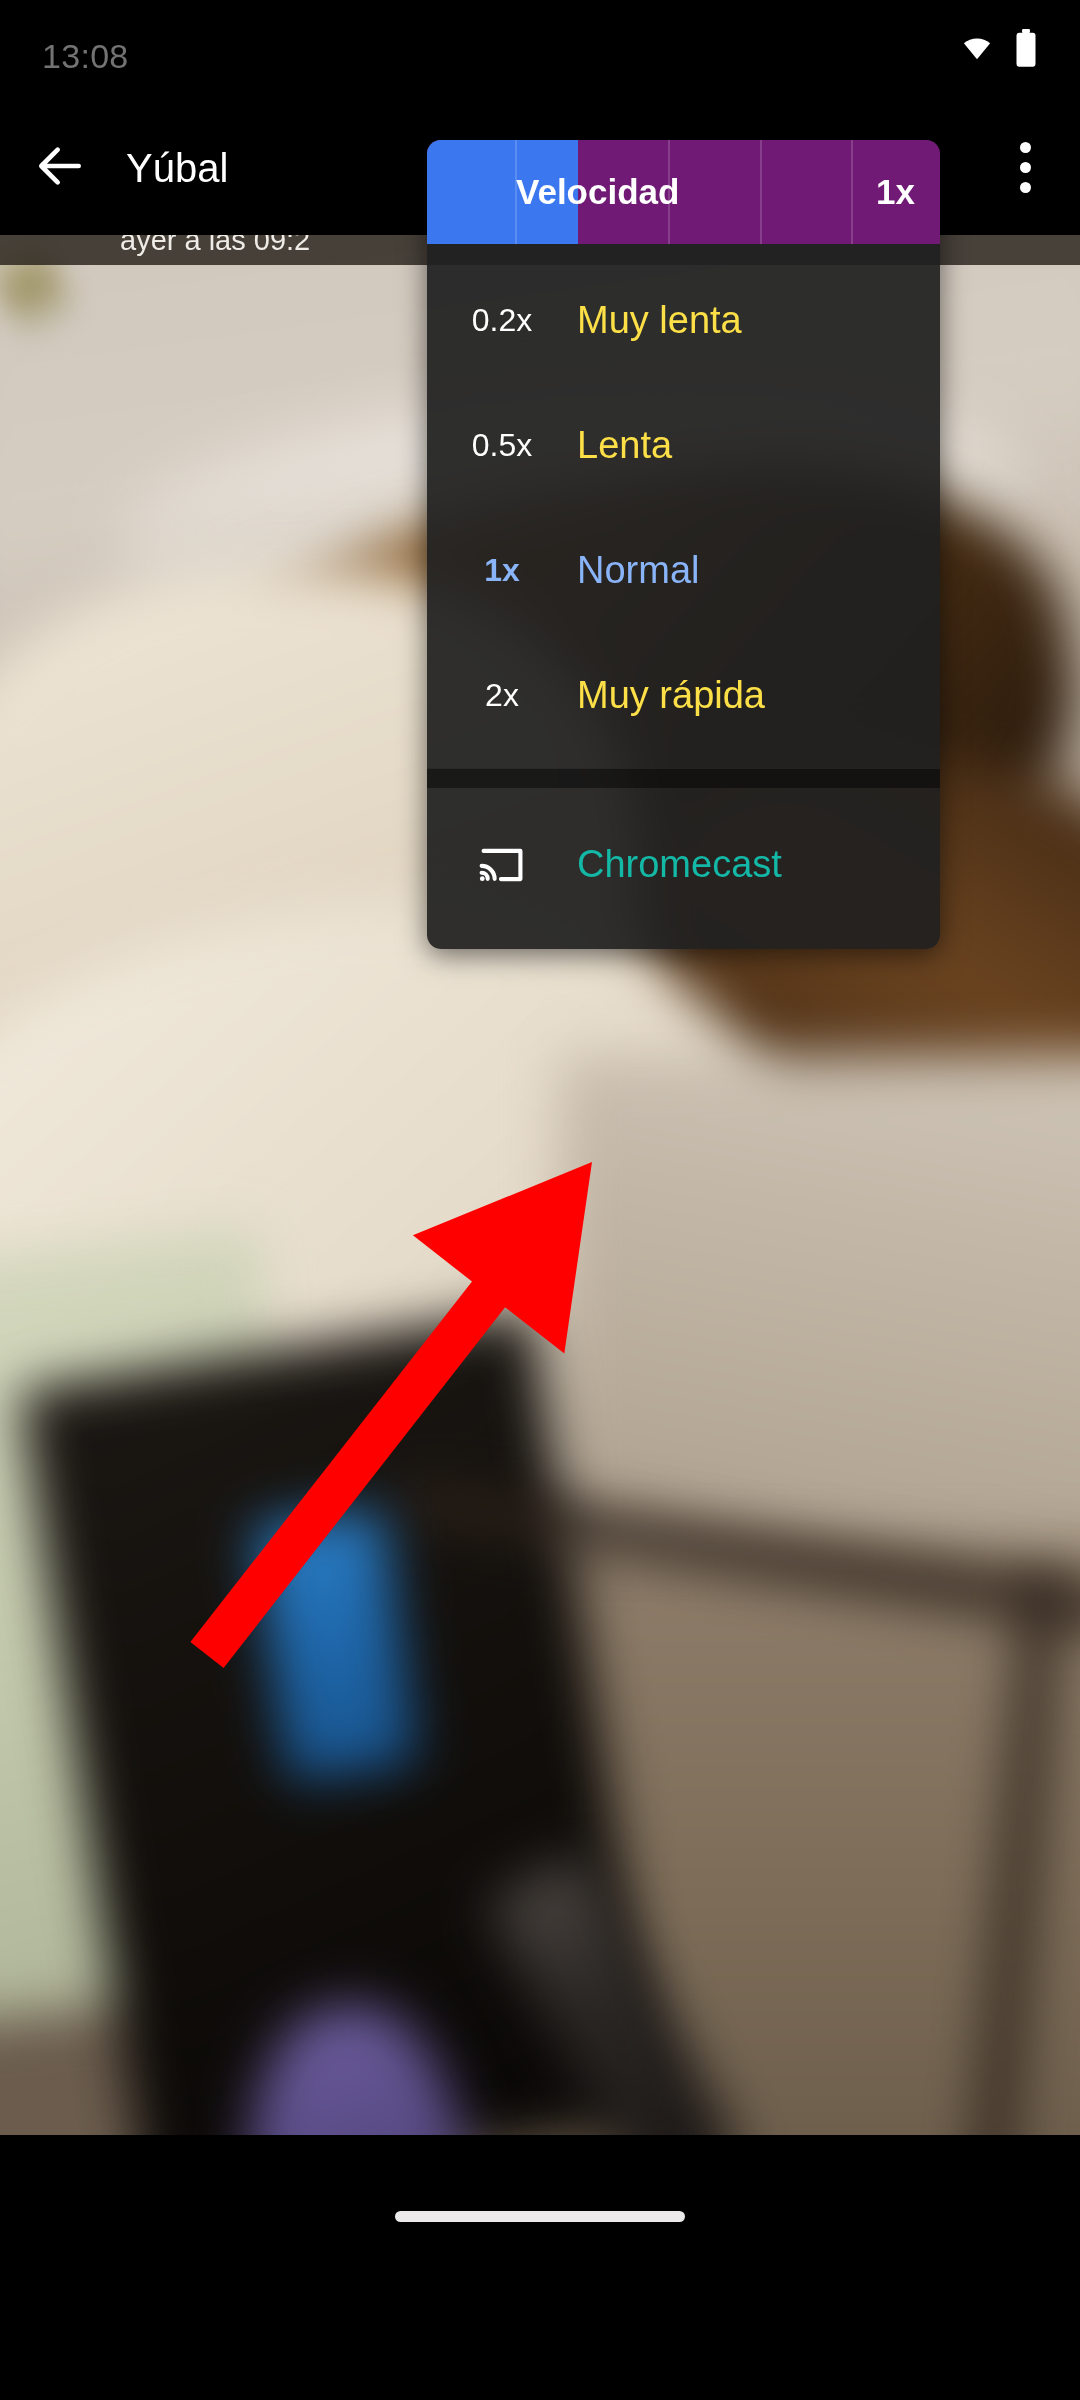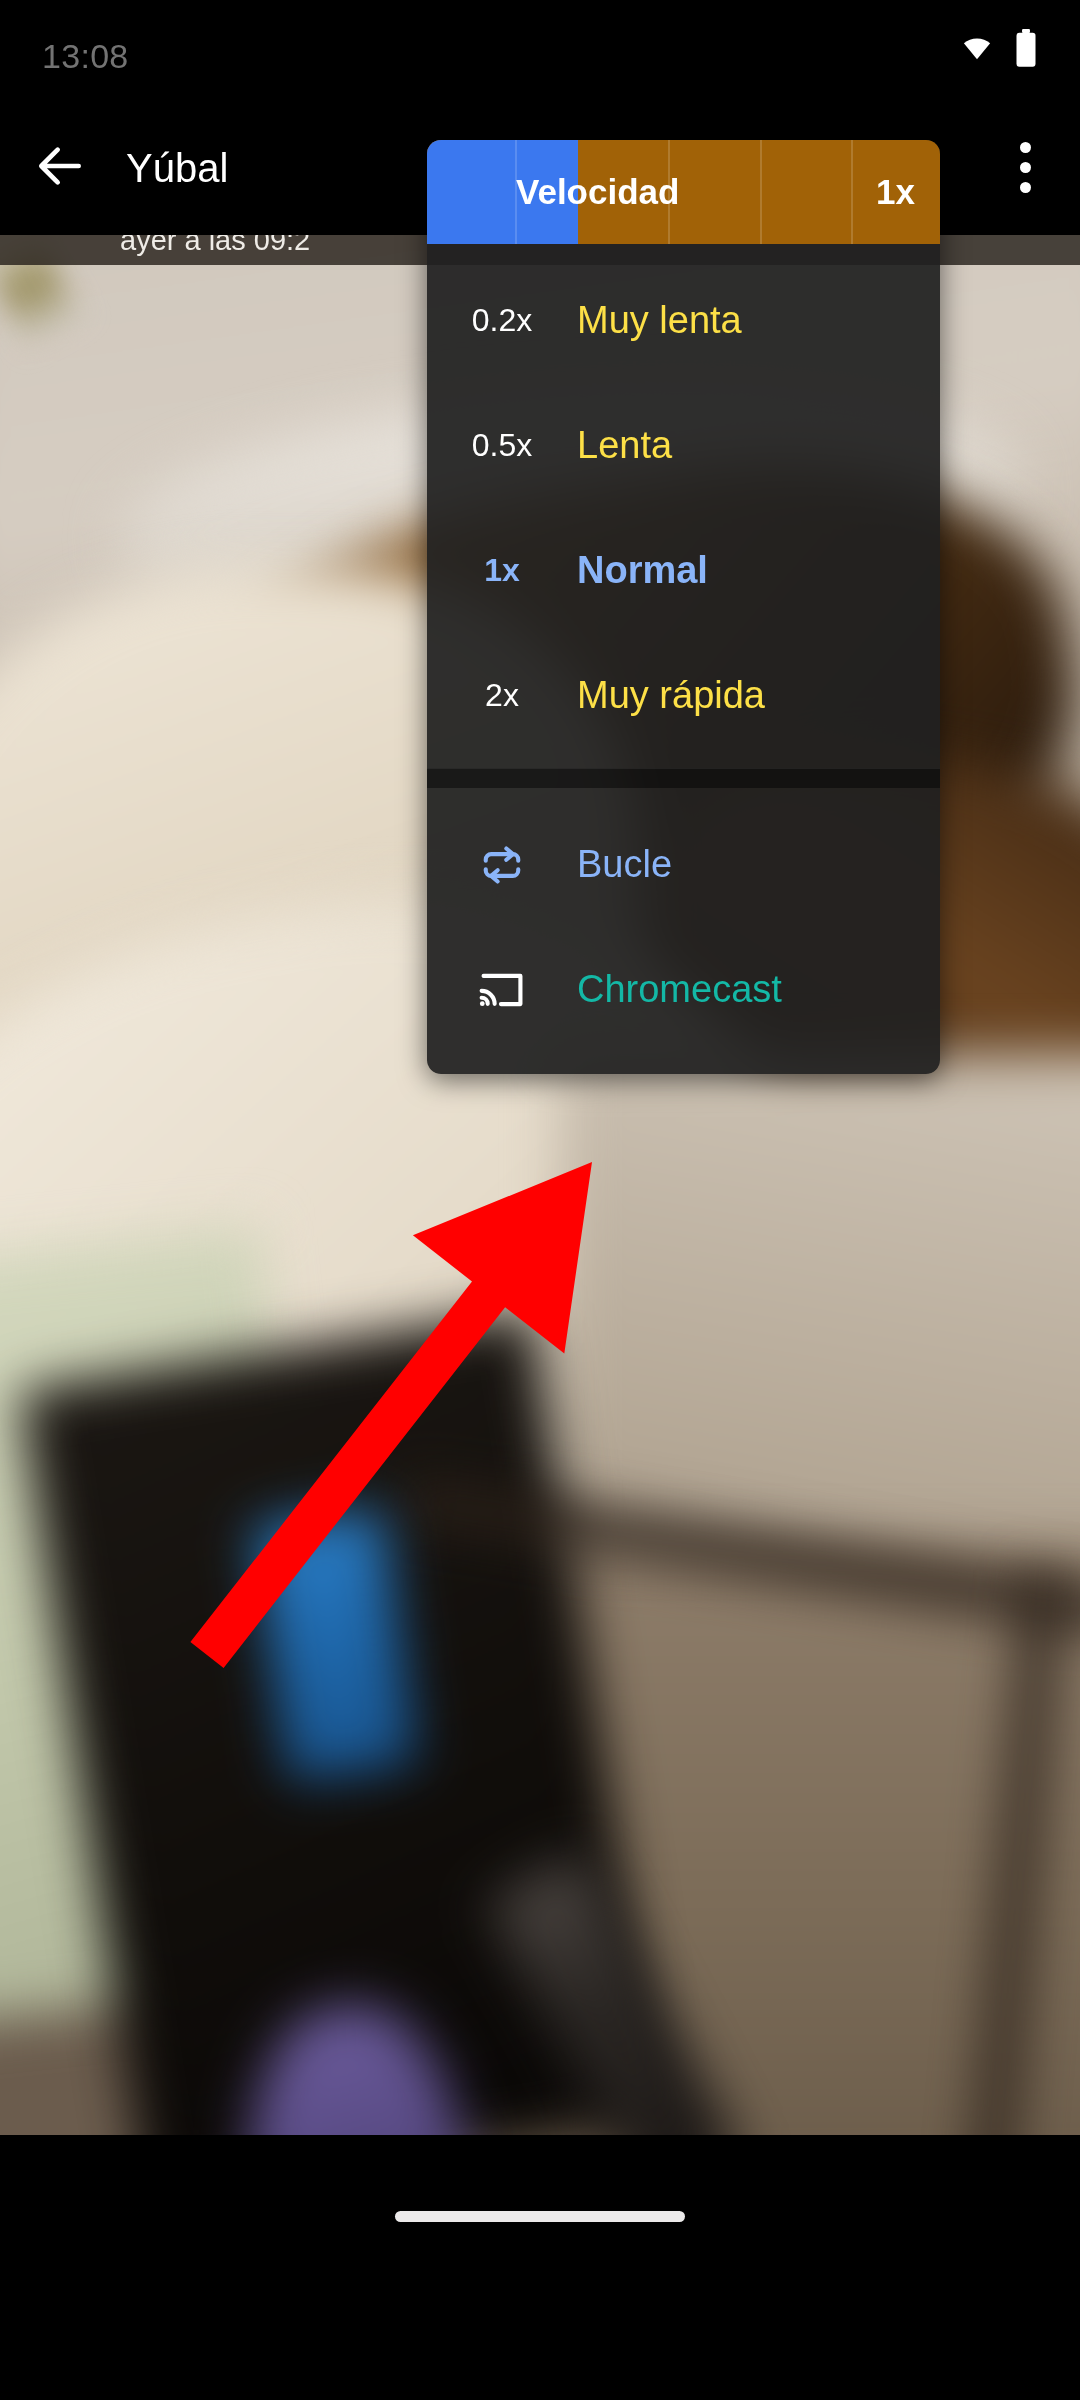--- a/index.html
+++ b/index.html
@@ -174,21 +174,21 @@
     background: rgba(32,32,32,.93);
     border-radius: 14px;
     z-index: 60;
     overflow: hidden;
     box-shadow: 0 6px 28px rgba(0,0,0,.55);
   }
   #menu-header {
     position: relative;
     height: 104px;
     display: flex; align-items: center;
-    background: #a16207;
+    background: #701a75;
   }
   #header-highlight {
     position: absolute; left: 0; top: 0;
     width: 151px; height: 104px;
     background: #3b78ef;
   }
   .hdr-sep {
     position: absolute; top: 0; width: 2px; height: 104px;
     background: rgba(255,255,255,.16);
   }
@@ -369,48 +369,35 @@
         <div class="row-label">Muy lenta</div>
       </div>
 
       <div class="menu-row">
         <div class="row-rate">0.5x</div>
         <div class="row-label">Lenta</div>
       </div>
 
       <div class="menu-row selected">
         <div class="row-rate" style="color: rgb(138, 180, 248);">1x</div>
-        <div class="row-label" style="color: rgb(138, 180, 248); font-weight: bold;">Normal</div>
+        <div class="row-label" style="color: rgb(138, 180, 248);">Normal</div>
       </div>
 
 
       <div class="menu-row">
         <div class="row-rate">2x</div>
         <div class="row-label">Muy rápida</div>
       </div>
 
     </div>
 
     <div id="menu-divider"></div>
 
     <div id="extras-list">
 
-      <div class="extra-row accent">
-        <div class="extra-icon">
-          <svg width="52" height="52" viewBox="0 0 24 24" aria-hidden="true">
-            <path d="M7 7 H16 M4.5 10 V9.5 A2.5 2.5 0 0 1 7 7" fill="none" stroke="#8ab4f8" stroke-width="1.9" stroke-linecap="round"></path>
-            <path d="M19.5 14 V14.5 A2.5 2.5 0 0 1 17 17 H8" fill="none" stroke="#8ab4f8" stroke-width="1.9" stroke-linecap="round"></path>
-            <path d="M19.5 10 V9.5 A2.5 2.5 0 0 0 17 7" fill="none" stroke="#8ab4f8" stroke-width="1.9" stroke-linecap="round"></path>
-            <path d="M4.5 14 V14.5 A2.5 2.5 0 0 0 7 17" fill="none" stroke="#8ab4f8" stroke-width="1.9" stroke-linecap="round"></path>
-            <path d="M14 4.4 L17 7 L14 9.6" fill="none" stroke="#8ab4f8" stroke-width="1.9" stroke-linecap="round" stroke-linejoin="round"></path>
-            <path d="M10 14.4 L7 17 L10 19.6" fill="none" stroke="#8ab4f8" stroke-width="1.9" stroke-linecap="round" stroke-linejoin="round"></path>
-          </svg>
-        </div>
-        <div class="extra-label" style="color: rgb(138, 180, 248);">Bucle</div>
-      </div>
 
       <div class="extra-row">
         <div class="extra-icon">
           <svg width="52" height="52" viewBox="0 0 24 24" aria-hidden="true">
             <path d="M3.5 5.5 H20.5 V18.5 H11.5" fill="none" stroke="#ffffff" stroke-width="1.9" stroke-linecap="round" stroke-linejoin="round"></path>
             <path d="M2.6 12.4 A6 6 0 0 1 8.6 18.4" fill="none" stroke="#ffffff" stroke-width="1.9" stroke-linecap="round"></path>
             <path d="M2.6 15.6 A2.8 2.8 0 0 1 5.4 18.4" fill="none" stroke="#ffffff" stroke-width="1.9" stroke-linecap="round"></path>
             <circle cx="2.9" cy="18.3" r="1.1" fill="#ffffff"></circle>
           </svg>
         </div>

